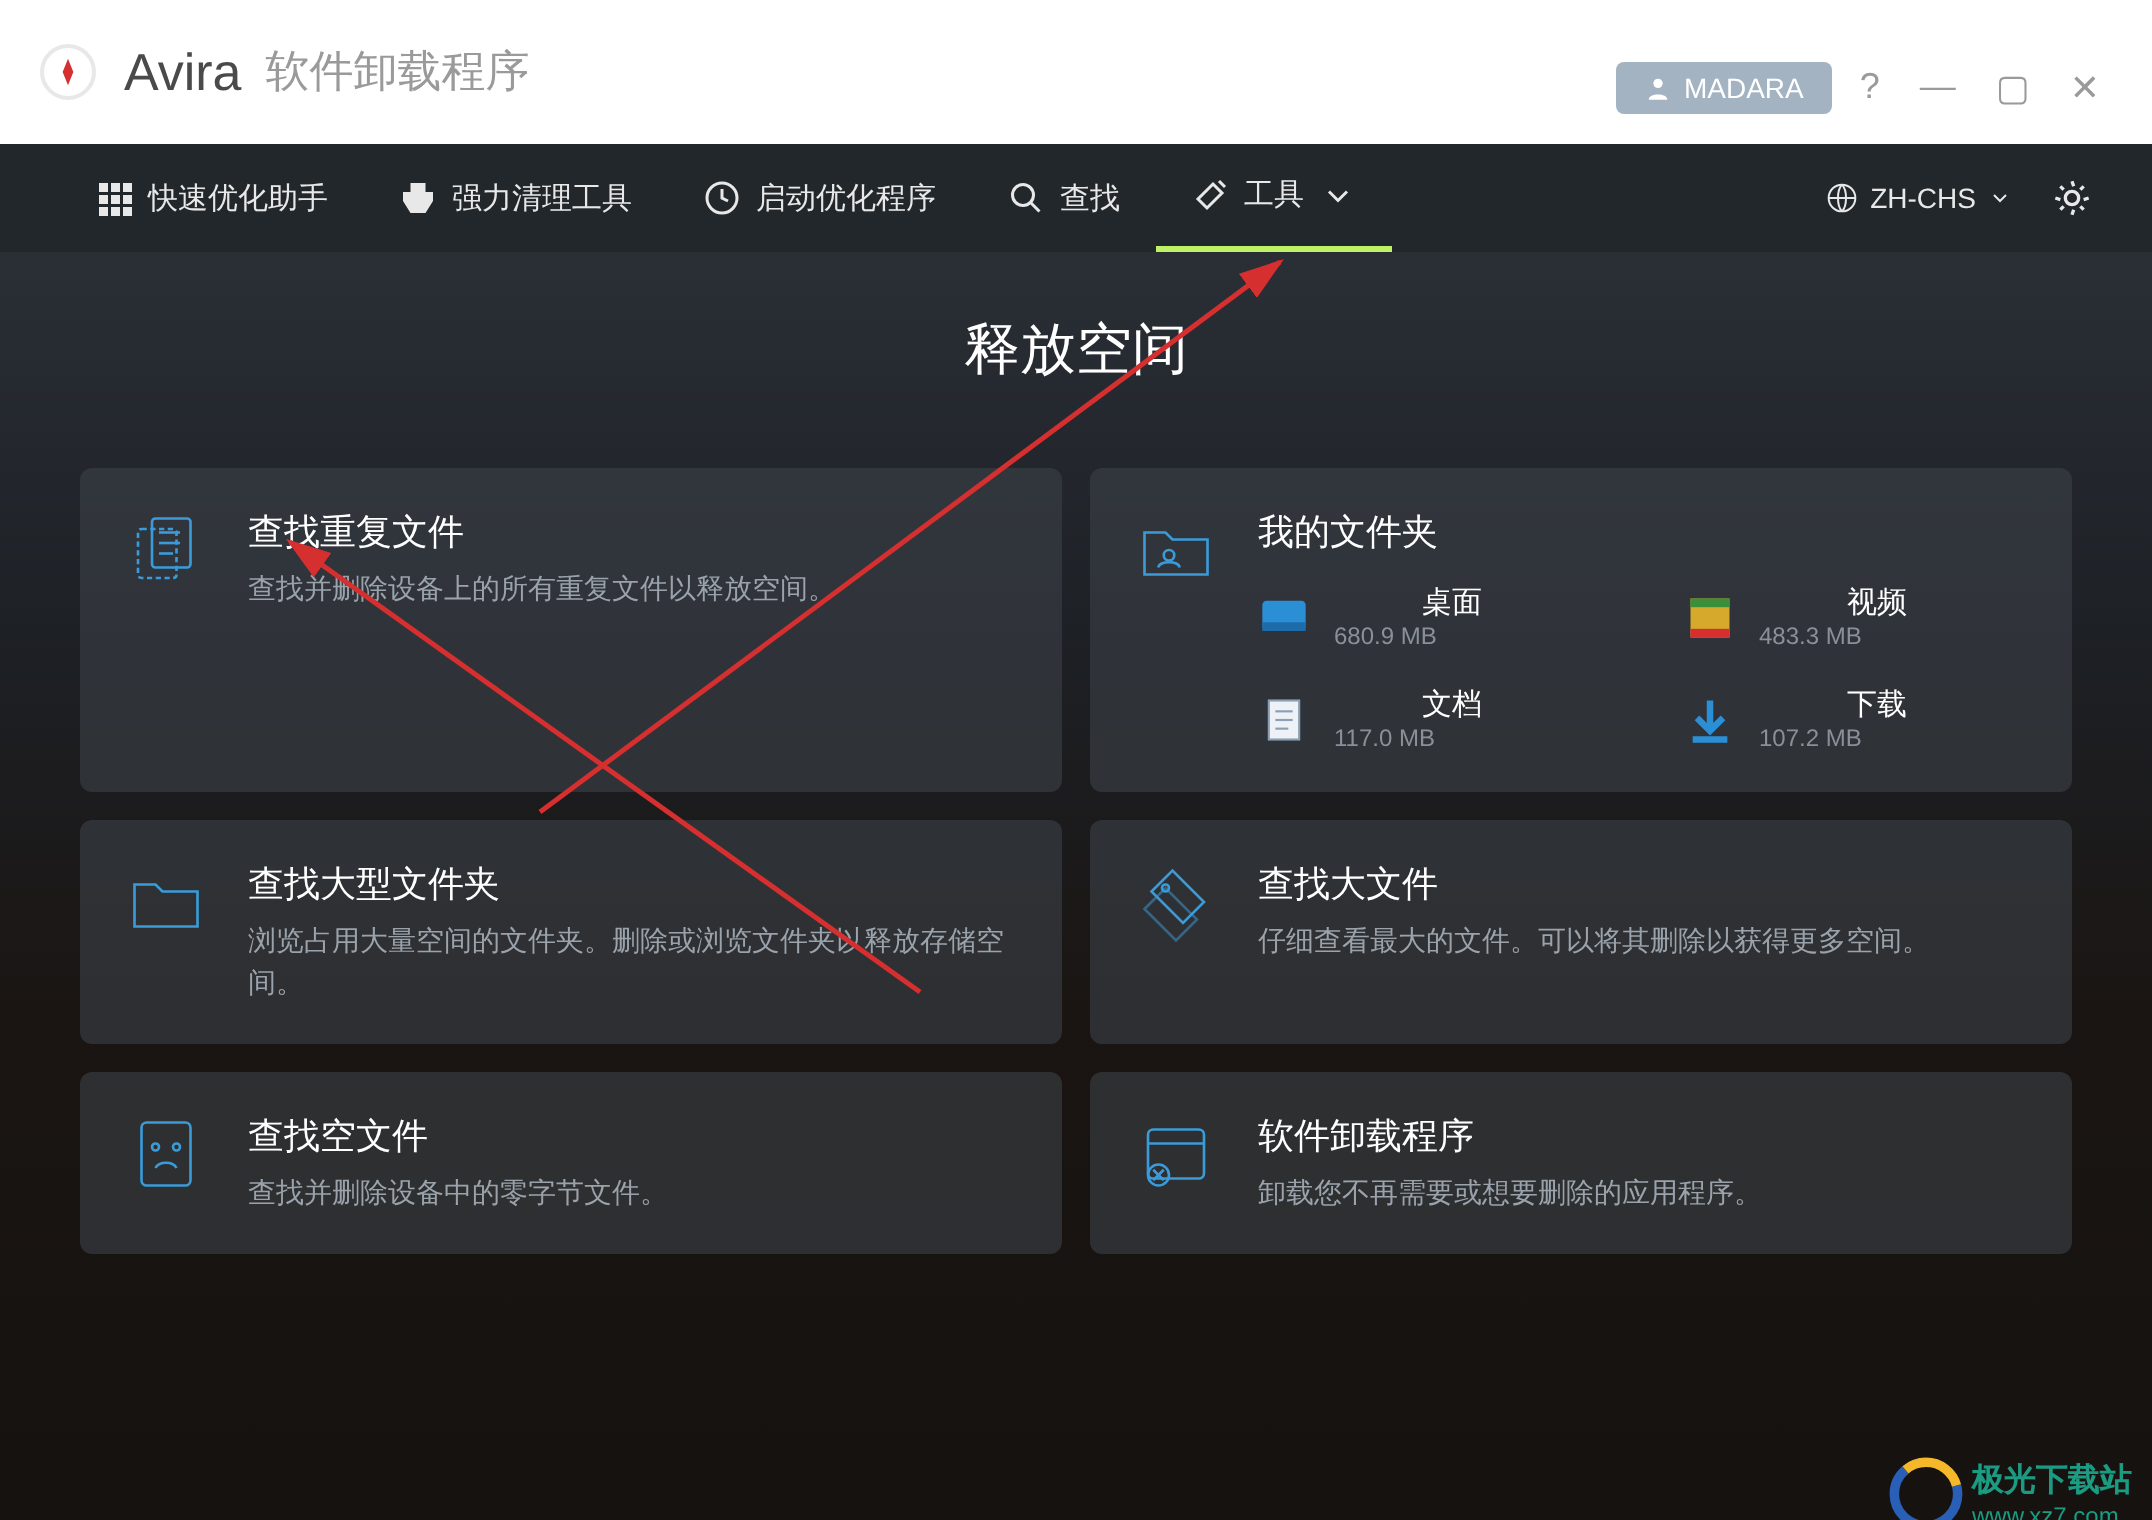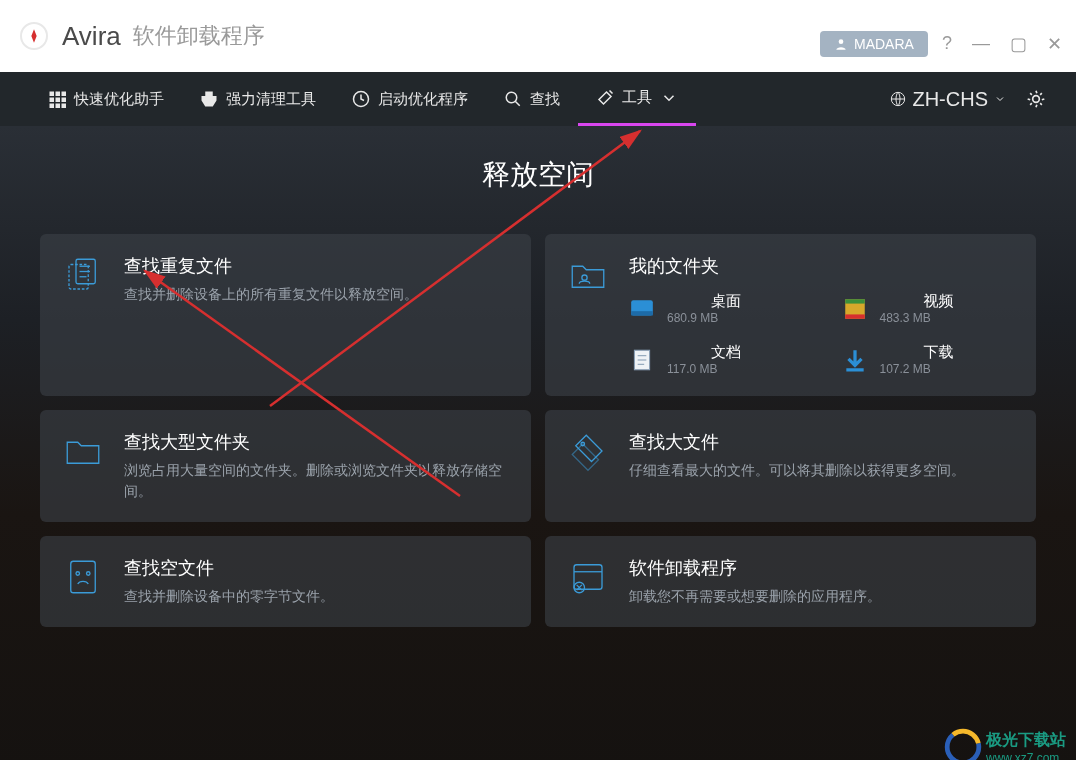--- a/index.html
+++ b/index.html
@@ -4,32 +4,32 @@
 <style>
 * { margin: 0; padding: 0; box-sizing: border-box; }
 body { font-family: "Microsoft YaHei", "Segoe UI", sans-serif; background: #1a1a1a; width: 1076px; height: 760px; overflow: hidden; position: relative; }
 
 
 .title-bar { height: 72px; background: #fff; display: flex; align-items: center; padding: 0 20px; position: relative; }
 .logo-circle { width: 28px; height: 28px; border: 2px solid #e8e8e8; border-radius: 50%; display: flex; align-items: center; justify-content: center; margin-right: 14px; }
 .logo-circle svg { width: 16px; height: 16px; }
 .title-text { font-size: 26px; color: #4a4a4a; font-weight: 300; }
 .title-sub { font-size: 22px; color: #9a9a9a; margin-left: 12px; font-weight: 300; }
-.title-right { position: absolute; right: 8px; display: flex; align-items: center; gap: 8px; margin-top: 15px; }
+.title-right { position: absolute; right: 20px; display: flex; align-items: center; gap: 8px; margin-top: 15px; }
 .user-btn { background: #a4b3c2; color: #fff; border: none; border-radius: 4px; padding: 5px 14px; font-size: 14px; display: flex; align-items: center; gap: 6px; cursor: pointer; }
 .user-btn svg { width: 14px; height: 14px; fill: #fff; }
 .win-ctrl { color: #9a9a9a; cursor: pointer; font-size: 18px; padding: 4px 6px; }
 
 
 .nav-bar { height: 54px; background: rgba(35,40,45,0.92); display: flex; align-items: center; padding: 0 30px; position: relative; }
 .nav-item { display: flex; align-items: center; gap: 8px; color: #e8e8e8; padding: 0 18px; height: 100%; cursor: pointer; font-size: 15px; }
-.nav-item.active { border-bottom: 3px solid #d946ef; }
+.nav-item.active { border-bottom: 3px solid #bef264; }
 .nav-item svg { width: 18px; height: 18px; fill: #e8e8e8; }
 .nav-right { position: absolute; right: 30px; display: flex; align-items: center; gap: 20px; }
-.lang-sel { display: flex; align-items: center; gap: 6px; color: #e8e8e8; font-size: 20px; cursor: pointer; }
+.lang-sel { display: flex; align-items: center; gap: 6px; color: #e8e8e8; font-size: 14px; cursor: pointer; }
 
 
 .main { height: 646px; background: linear-gradient(180deg, #2a2f36 0%, #1d2025 30%, #1a1512 60%, #151210 100%); padding: 30px 40px; position: relative; }
 .page-title { color: #fff; font-size: 28px; text-align: center; font-weight: 400; margin-bottom: 40px; }
 .cards { display: grid; grid-template-columns: 1fr 1fr; gap: 14px; }
 .card { background: rgba(60,65,72,0.6); border-radius: 6px; padding: 20px 22px; cursor: pointer; display: flex; gap: 20px; align-items: flex-start; }
 .card-icon { width: 42px; height: 42px; flex-shrink: 0; }
 .card-icon svg { width: 42px; height: 42px; fill: none; stroke: #3b9bd8; stroke-width: 1.5; }
 .card-body { flex: 1; }
 .card-title { color: #fff; font-size: 18px; font-weight: 400; margin-bottom: 6px; }

